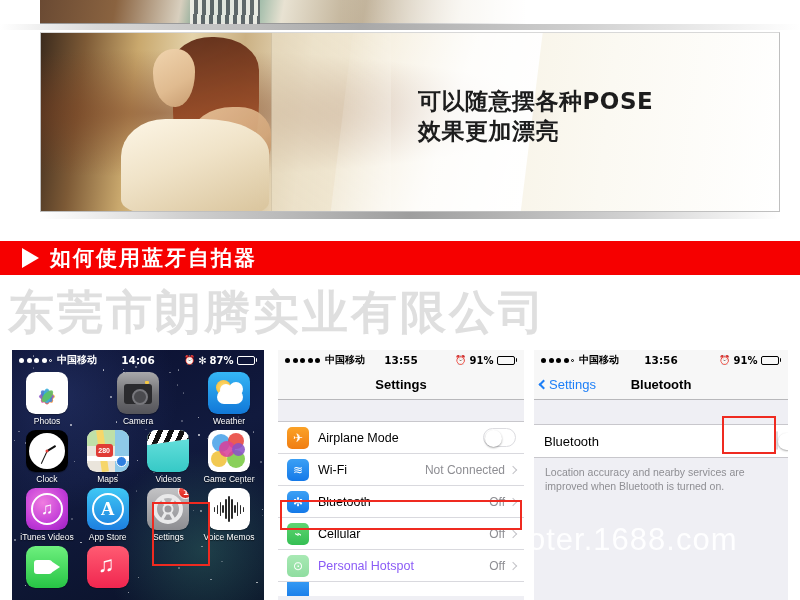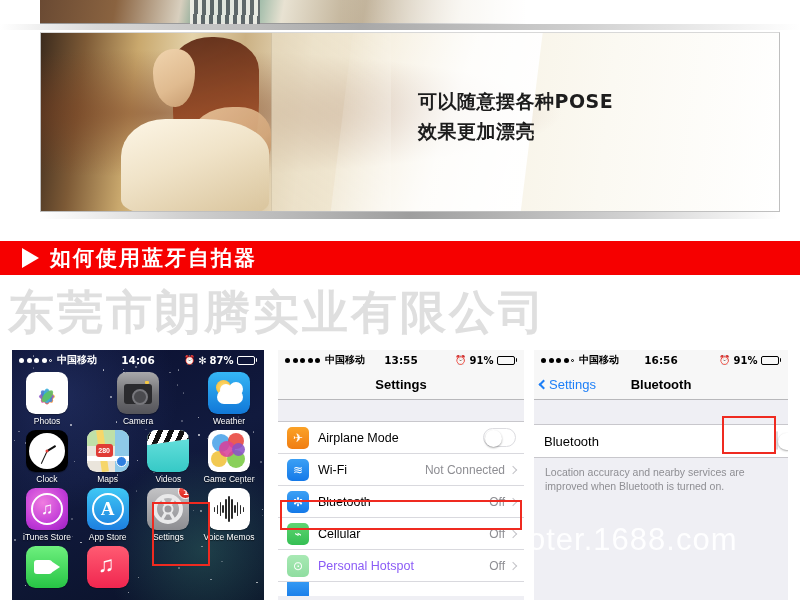--- a/index.html
+++ b/index.html
@@ -71,21 +71,21 @@
     background: linear-gradient(95deg, rgba(232,221,196,.75), rgba(250,246,236,.25));
     border-left: 1px solid rgba(190,176,145,.45);
   }
   .photo-main .sheen {
     position: absolute; left: 300px; top: -20px; width: 190px; height: 230px;
     background: linear-gradient(102deg, rgba(255,255,255,0) 0%, rgba(255,255,255,.85) 55%, rgba(255,255,255,1) 100%);
     transform: skewX(-7deg);
   }
   .photo-caption {
     position: absolute; left: 418px; top: 86px; width: 330px;
-    color: #1d1d1d; font-weight: bold; font-size: 19px; line-height: 30px;
+    color: #1d1d1d; font-weight: bold; font-size: 23px; line-height: 30px;
     letter-spacing: .5px; white-space: pre-line;
     font-family: "DejaVu Sans", "Liberation Sans", sans-serif;
   }
   .photo-main-bottom-sheen {
     position: absolute; left: 40px; top: 212px; width: 740px; height: 7px;
     background: linear-gradient(90deg,#ffffff 0%,#cfcfcf 20%,#9e9e9e 50%,#d2d2d2 80%,#ffffff 100%);
   }
 
   
   .red-banner {
@@ -500,21 +500,21 @@
             <div class="ilabel">Game Center</div>
           </div>
         </div>
 
         <div class="irow">
           <div class="app">
             <div class="icon ic-itunes">
               <span class="ring"></span>
                 <span class="note">♫</span>
             </div>
-            <div class="ilabel">iTunes Store</div>
+            <div class="ilabel">iTunes Videos</div>
           </div>
           <div class="app">
             <div class="icon ic-appstore">
               <span class="ring"></span>
                 <span class="a">A</span>
             </div>
             <div class="ilabel">App Store</div>
           </div>
           <div class="app" style="position:relative">
             <div class="icon ic-settings" style="position:relative">
@@ -651,21 +651,21 @@
         <div class="sb-left">
           <div class="dots" id="bt-dots">
               <span class="dot"></span>
               <span class="dot"></span>
               <span class="dot"></span>
               <span class="dot"></span>
               <span class="dot empty"></span>
             </div>
           <span class="carrier">中国移动</span>
         </div>
-        <div class="sb-time">16:56</div>
+        <div class="sb-time">13:56</div>
         <div class="sb-right">
           <span class="alarm-ic">⏰</span>
           <span style="font-size:10px;font-weight:bold">91%</span>
           <span class="batt">
             <span class="batt-body"><span class="batt-fill" style="width:91%"></span></span>
             <span class="batt-cap"></span>
           </span>
         </div>
       </div>
 

